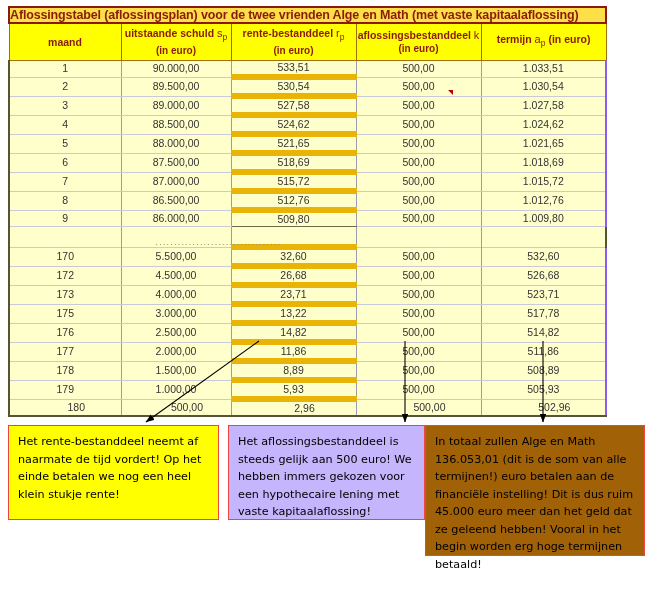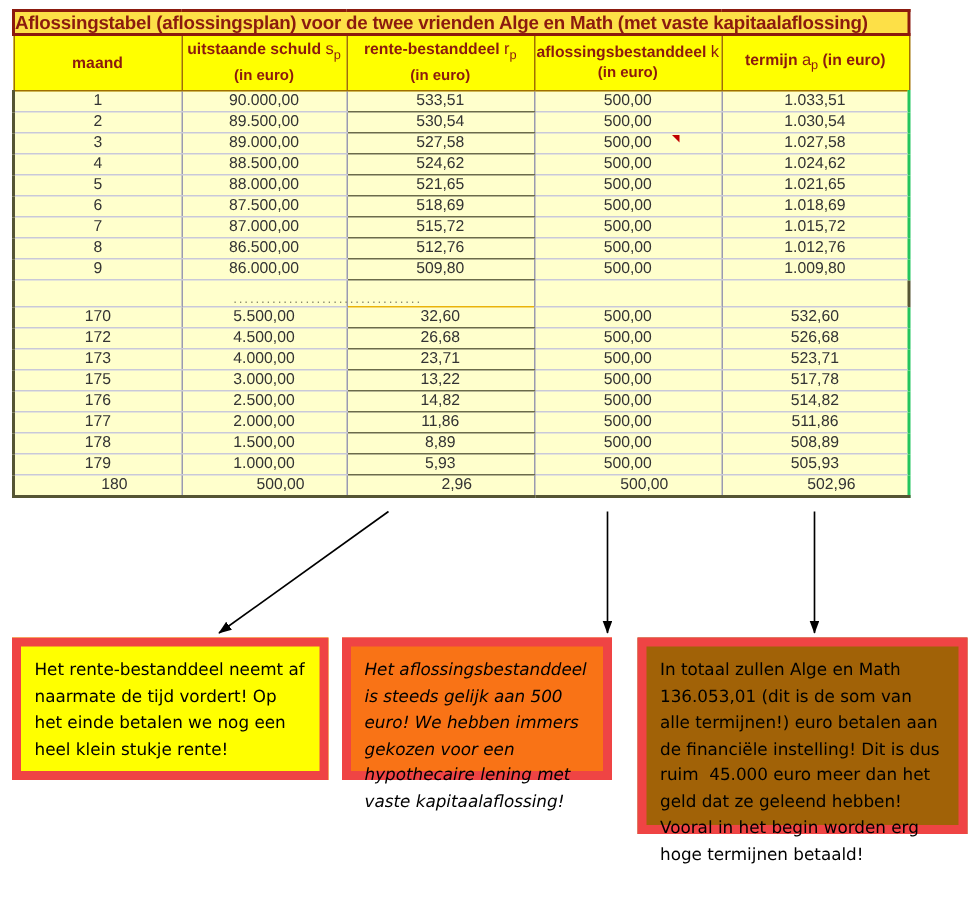--- a/index.html
+++ b/index.html
@@ -60,22 +60,22 @@
     text-align:center;
     height:13px;
     line-height:13px;
     border-left:1px solid #9A9AB0;
     border-right:1px solid #9A9AB0;
     border-top:1px solid #C9C9D8;
     border-bottom:1px solid #C9C9D8;
     font-family:"Liberation Sans", sans-serif;
   }
   .drow td.c-maand{border-left:2px solid #555533;}
-  .drow td.c-term{border-right:2px solid #22c55e;}
-  .drow td.c-rente{border-top:1px solid #eab308;border-bottom:1px solid #6B6B4A;}
+  .drow td.c-term{border-right:2px solid #8b5cf6;}
+  .drow td.c-rente{border-top:6px solid #eab308;border-bottom:1px solid #6B6B4A;}
 
   .drow.last td{border-bottom:2px solid #555533;padding-left:22px;}
   .drow.firstdata td{border-top:1px solid #9A9AB0;}
 
   .seprow td{
     background:#FFFFCC;
     height:17px;
     border-left:1px solid #9A9AB0;
     border-right:1px solid #9A9AB0;
     border-top:none;border-bottom:none;
@@ -94,30 +94,30 @@
     border-left:5px solid transparent;
     left:440px;top:84px;
   }
 
   
   .arrows{position:absolute;left:0;top:0;width:653px;height:605px;pointer-events:none;}
 
   
   .callout{
     position:absolute;
-    border:6px solid #ef4444;
+    border:1px solid #ef4444;
     box-sizing:border-box;
     font-family:"DejaVu Sans", sans-serif;
     font-size:11.2px;
     line-height:17.5px;
     color:#000000;
     padding:7px 9px 6px 9px;
   }
   .callout.yellow{background:#FFFF00;left:8px;top:425px;width:211px;height:95px;}
-  .callout.green{background:#f97316;left:228px;top:425px;width:180px;height:95px;font-style:italic;}
+  .callout.green{background:#c4b5fd;left:228px;top:425px;width:197px;height:95px;}
   .callout.red{background:#a16207;left:425px;top:425px;width:220px;height:131px;}
   .callout div{white-space:pre-wrap;}
 </style>
 </head>
 <body>
 
 <div id="root">
 
   <div class="table-wrap">
     <table class="amort">

